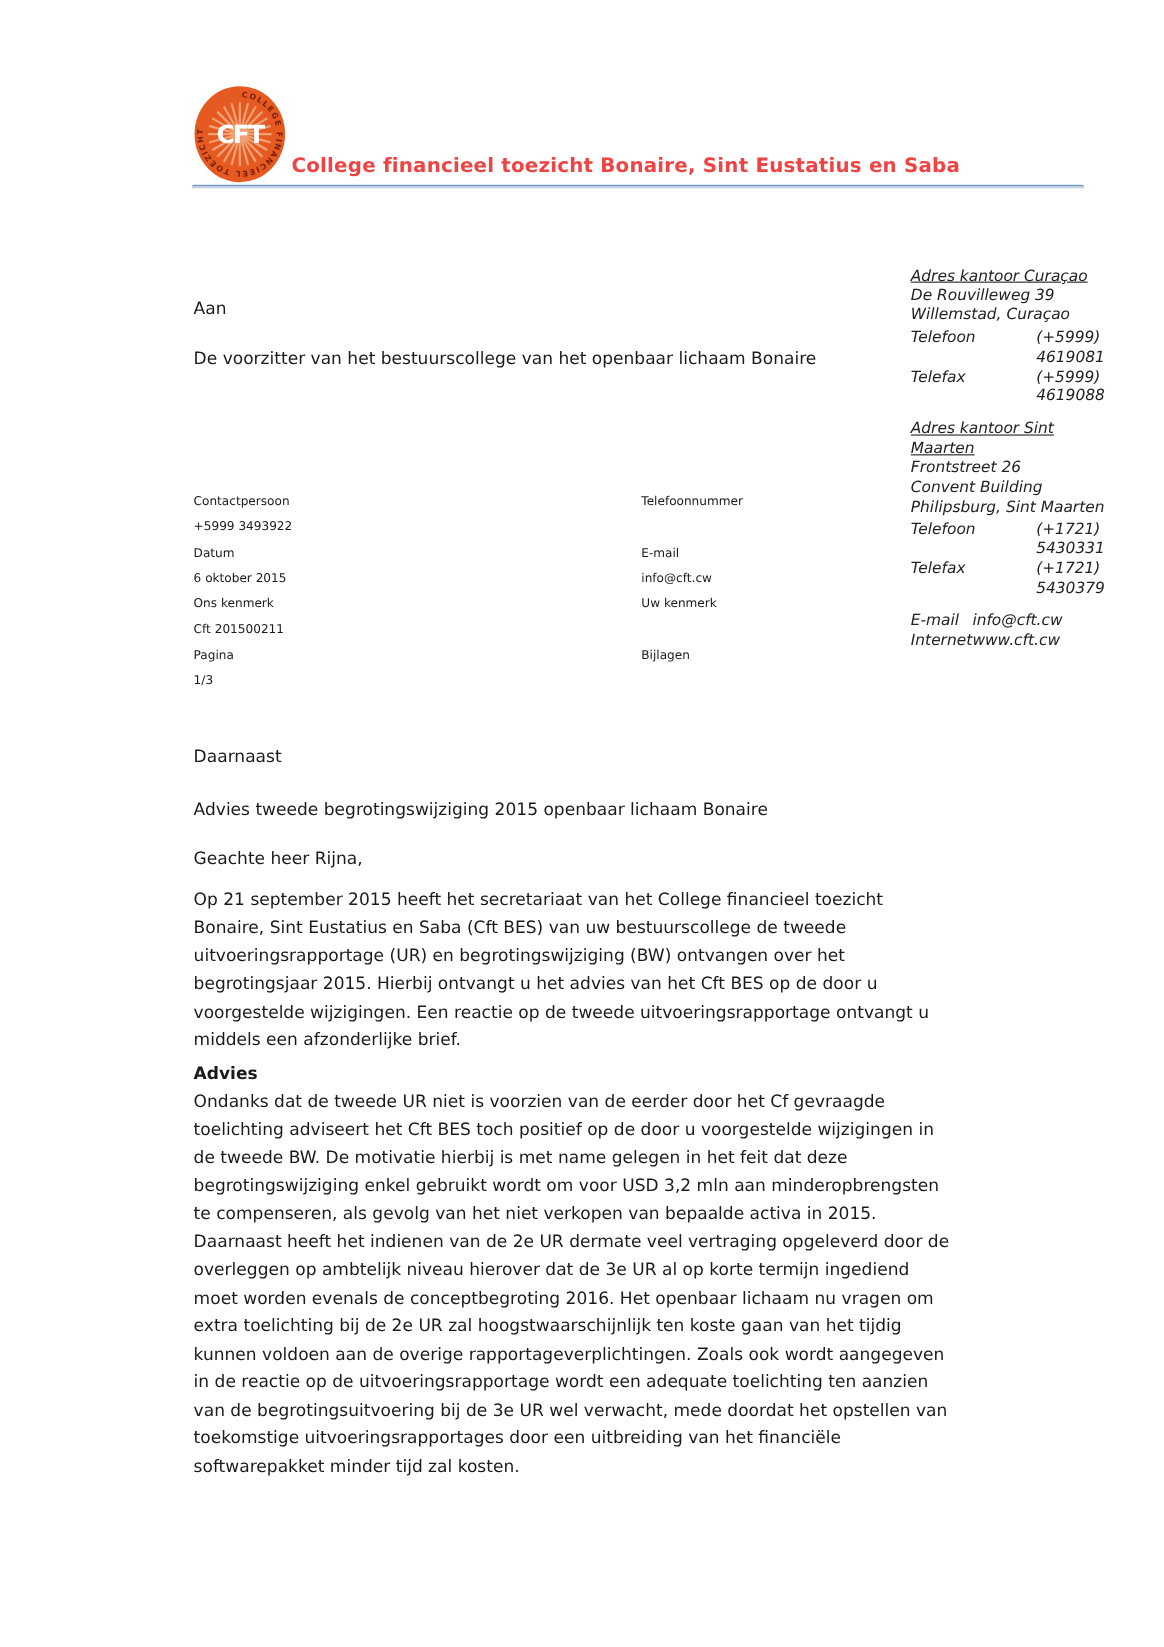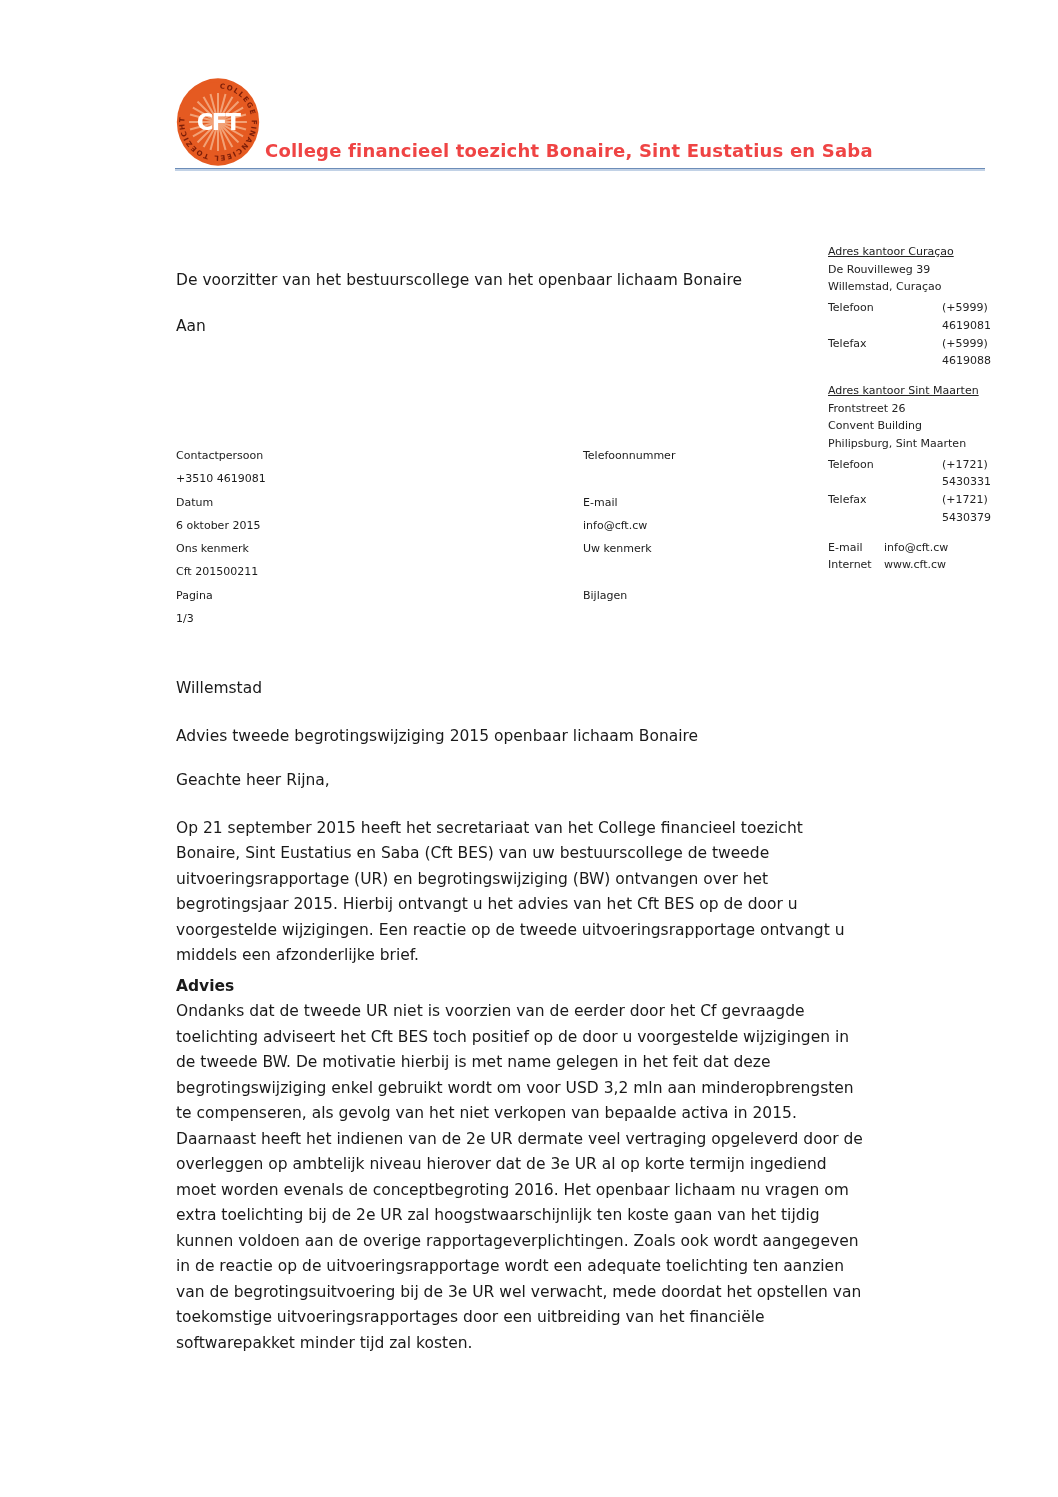--- a/index.html
+++ b/index.html
@@ -27,21 +27,21 @@
 
   
   .recipient {
     position: absolute; left: 176px; top: 246px;
     font-size: 15.5px; line-height: 23px; white-space: pre-line;
   }
 
   
   .sidebar {
     position: absolute; left: 828px; top: 243px; width: 186px;
-    font-size: 11px; line-height: 17.7px; color: #222;
+    font-size: 14px; line-height: 17.7px; color: #222; font-style: italic;
   }
   .sidebar .section-heading { text-decoration: underline; }
   .sidebar .addr { white-space: pre-line; }
   .sidebar .tel-block { margin-top: 3px; }
   .sidebar .tel-row { display: flex; gap: 48px; }
   .sidebar .tel-row .lbl { width: 66px; flex: 0 0 66px; }
   .sidebar .sec2 { margin-top: 12px; }
   .sidebar .net-block { margin-top: 12px; }
   .sidebar .net-row { display: flex; }
   .sidebar .net-row .lbl { width: 56px; flex: 0 0 56px; }
@@ -60,21 +60,21 @@
   .subject {
     position: absolute; left: 176px; top: 652px;
     font-size: 15.5px; line-height: 24px; white-space: pre-line;
   }
 
   
   .letter-body {
     position: absolute; left: 176px; top: 768px; width: 712px;
     font-size: 15.5px; line-height: 25.5px;
   }
-  .salutation { white-space: pre-line; margin-bottom: 22px; }
+  .salutation { white-space: pre-line; margin-bottom: 12px; }
   .para { white-space: pre-line; }
   .para.first { margin-bottom: 5px; }
   .advies-heading { font-weight: bold; }
 </style>
 </head>
 <body>
 
 <div class="page">
 
   <div class="logo-wrap">
@@ -102,22 +102,22 @@
         <textPath href="#ringPath" startOffset="2">COLLEGE FINANCIEEL TOEZICHT</textPath>
       </text>
       <text x="50" y="63" text-anchor="middle" font-size="27" font-weight="bold" fill="#ffffff" font-family="DejaVu Sans, Liberation Sans, sans-serif" letter-spacing="-2">CFT</text>
     </svg>
   </div>
 
   <div class="doc-title">College financieel toezicht Bonaire, Sint Eustatius en Saba</div>
   <div class="header-rule"></div>
 
   <div class="recipient">
+    <div>Aan</div>
     <div>De voorzitter van het bestuurscollege van het openbaar lichaam Bonaire</div>
-    <div>Aan</div>
   </div>
 
   <aside class="sidebar">
     <div class="sec1">
       <div class="section-heading">Adres kantoor Curaçao</div>
       <div class="addr">De Rouvilleweg 39
 Willemstad, Curaçao</div>
       <div class="tel-block">
         <div class="tel-row">
           <span class="lbl">Telefoon</span>
@@ -158,21 +158,21 @@
       </div>
     </div>
   </aside>
 
   <div class="contact">
     <div class="row">
       <span class="c-left">Contactpersoon</span>
       <span class="c-right">Telefoonnummer</span>
     </div>
     <div class="row">
-      <span class="c-right">+3510 4619081</span>
+      <span class="c-right">+5999 3493922</span>
     </div>
     <div class="row">
       <span class="c-left">Datum</span>
       <span class="c-right">E-mail</span>
     </div>
     <div class="row">
       <span class="c-left">6 oktober 2015</span>
       <span class="c-right">info@cft.cw</span>
     </div>
     <div class="row">
@@ -187,21 +187,21 @@
       <span class="c-left">Pagina</span>
       <span class="c-right">Bijlagen</span>
     </div>
     <div class="row">
       <span class="c-left">1/3</span>
       <span class="c-right"></span>
     </div>
   </div>
 
   <div class="subject">
-    <div>Willemstad</div>
+    <div>Daarnaast</div>
     <div>Advies tweede begrotingswijziging 2015 openbaar lichaam Bonaire</div>
   </div>
 
   <div class="letter-body">
     <div class="salutation">Geachte heer Rijna,</div>
     <div class="para first">Op 21 september 2015 heeft het secretariaat van het College financieel toezicht
 Bonaire, Sint Eustatius en Saba (Cft BES) van uw bestuurscollege de tweede
 uitvoeringsrapportage (UR) en begrotingswijziging (BW) ontvangen over het
 begrotingsjaar 2015. Hierbij ontvangt u het advies van het Cft BES op de door u
 voorgestelde wijzigingen. Een reactie op de tweede uitvoeringsrapportage ontvangt u

